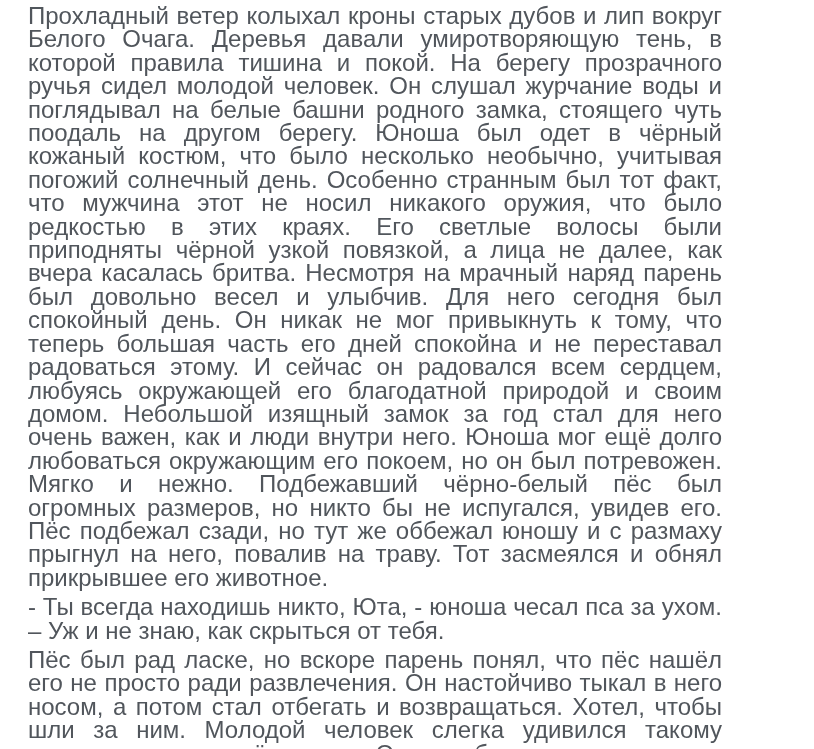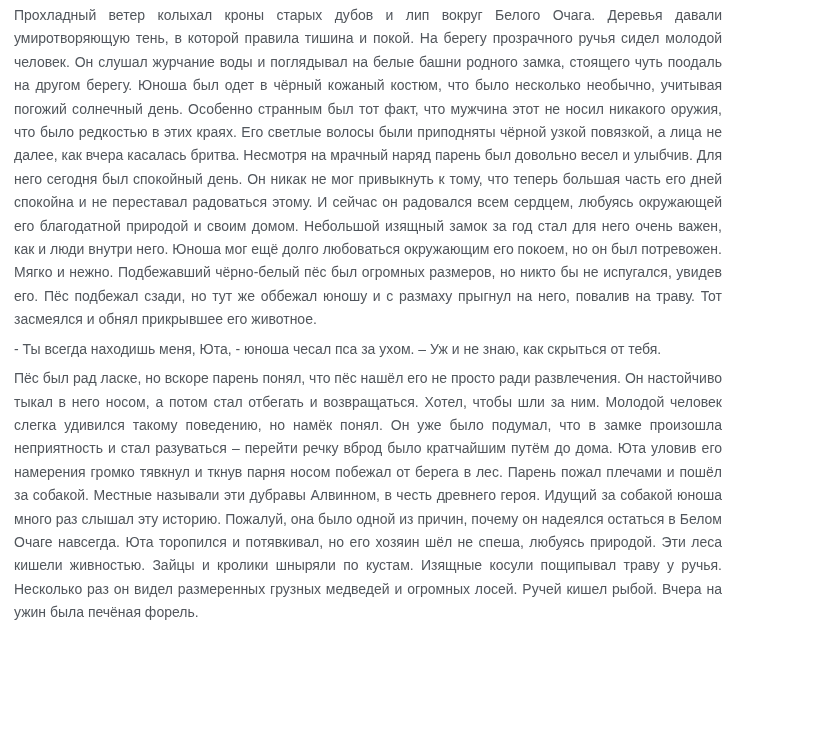--- a/index.html
+++ b/index.html
@@ -4,36 +4,36 @@
 <style>
   html, body {
     margin: 0;
     padding: 0;
     background: #ffffff;
   }
   .page {
     width: 736px;
     height: 749px;
     box-sizing: border-box;
-    padding: 4px 14px 0 14px;
+    padding: 4px 14px 0 28px;
     overflow: hidden;
     font-family: "Liberation Sans", "DejaVu Sans", sans-serif;
-    font-size: 14px;
+    font-size: 24px;
     line-height: 23.4px;
     text-align: justify;
     color: #51565c;
   }
   .page p {
     margin: 0 0 6px 0;
     padding: 0;
   }
   .page p:last-child {
     margin-bottom: 8px;
   }
 </style>
 </head>
 <body style="background: rgb(255, 255, 255);">
 
 <div class="page" id="story" style="color: rgb(81, 86, 92);">
   <p>Прохладный ветер колыхал кроны старых дубов и лип вокруг Белого Очага. Деревья давали умиротворяющую тень, в которой правила тишина и покой. На берегу прозрачного ручья сидел молодой человек. Он слушал журчание воды и поглядывал на белые башни родного замка, стоящего чуть поодаль на другом берегу. Юноша был одет в чёрный кожаный костюм, что было несколько необычно, учитывая погожий солнечный день. Особенно странным был тот факт, что мужчина этот не носил никакого оружия, что было редкостью в этих краях. Его светлые волосы были приподняты чёрной узкой повязкой, а лица не далее, как вчера касалась бритва. Несмотря на мрачный наряд парень был довольно весел и улыбчив. Для него сегодня был спокойный день. Он никак не мог привыкнуть к тому, что теперь большая часть его дней спокойна и не переставал радоваться этому. И сейчас он радовался всем сердцем, любуясь окружающей его благодатной природой и своим домом. Небольшой изящный замок за год стал для него очень важен, как и люди внутри него. Юноша мог ещё долго любоваться окружающим его покоем, но он был потревожен. Мягко и нежно. Подбежавший чёрно-белый пёс был огромных размеров, но никто бы не испугался, увидев его. Пёс подбежал сзади, но тут же оббежал юношу и с размаху прыгнул на него, повалив на траву. Тот засмеялся и обнял прикрывшее его животное.</p>
-  <p>- Ты всегда находишь меня, Юта, - юноша чесал пса за ухом. – Уж и не знаю, как скрыться от тебя.</p>
+  <p>- Ты всегда находишь никто, Юта, - юноша чесал пса за ухом. – Уж и не знаю, как скрыться от тебя.</p>
   <p>Пёс был рад ласке, но вскоре парень понял, что пёс нашёл его не просто ради развлечения. Он настойчиво тыкал в него носом, а потом стал отбегать и возвращаться. Хотел, чтобы шли за ним. Молодой человек слегка удивился такому поведению, но намёк понял. Он уже было подумал, что в замке произошла неприятность и стал разуваться – перейти речку вброд было кратчайшим путём до дома. Юта уловив его намерения громко тявкнул и ткнув парня носом побежал от берега в лес. Парень пожал плечами и пошёл за собакой. Местные называли эти дубравы Алвинном, в честь древнего героя. Идущий за собакой юноша много раз слышал эту историю. Пожалуй, она было одной из причин, почему он надеялся остаться в Белом Очаге навсегда. Юта торопился и потявкивал, но его хозяин шёл не спеша, любуясь природой. Эти леса кишели живностью. Зайцы и кролики шныряли по кустам. Изящные косули пощипывал траву у ручья. Несколько раз он видел размеренных грузных медведей и огромных лосей. Ручей кишел рыбой. Вчера на ужин была печёная форель.</p>
 </div>
 
 </body></html>

